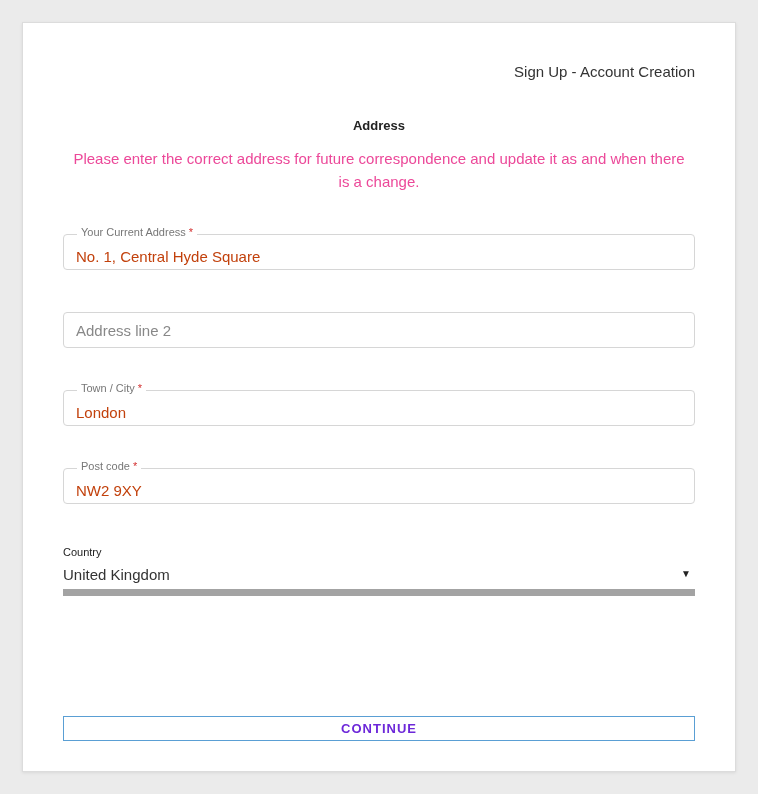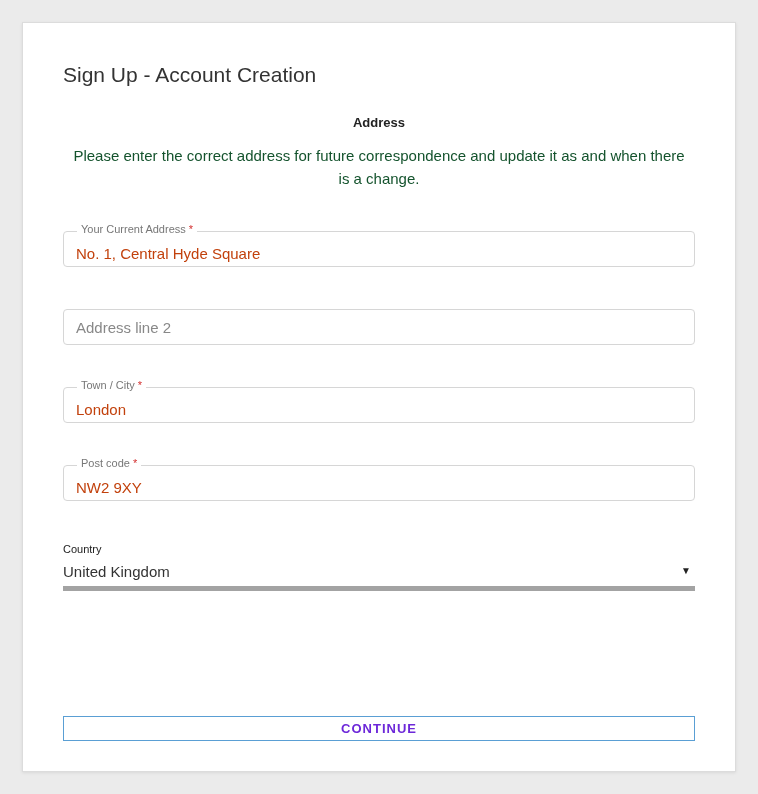--- a/index.html
+++ b/index.html
@@ -18,37 +18,37 @@
       background: #ffffff;
       width: 100%;
       height: 100%;
       border: 1px solid #dcdcdc;
       box-shadow: 0 1px 3px rgba(0,0,0,0.08);
       padding: 40px 40px 30px 40px;
       display: flex;
       flex-direction: column;
     }
     .page-title {
-      text-align: left;
-      font-size: 21px;
+      text-align: right;
+      font-size: 15px;
       font-weight: 400;
       color: #333;
-      margin-bottom: 28px;
+      margin-bottom: 38px;
     }
     .section-heading {
       text-align: center;
       font-size: 13px;
       font-weight: 700;
       color: #222;
       margin-bottom: 14px;
     }
     .description {
       text-align: center;
       font-size: 15px;
-      color: #14532d;
+      color: #ec4899;
       line-height: 1.55;
       margin-bottom: 40px;
       padding: 0 6px;
     }
     .field {
       position: relative;
       margin-bottom: 42px;
     }
     .field-input {
       width: 100%;
@@ -84,21 +84,21 @@
       margin-bottom: 28px;
     }
     .select-label {
       font-size: 11px;
       color: #222;
       margin-bottom: 8px;
       display: block;
     }
     .select-wrapper {
       position: relative;
-      border-bottom: 5px solid #a3a3a3;
+      border-bottom: 7px solid #a3a3a3;
       padding-bottom: 6px;
     }
     .select-value {
       font-size: 15px;
       color: #333;
       width: 100%;
       border: none;
       outline: none;
       background: transparent;
       appearance: none;

